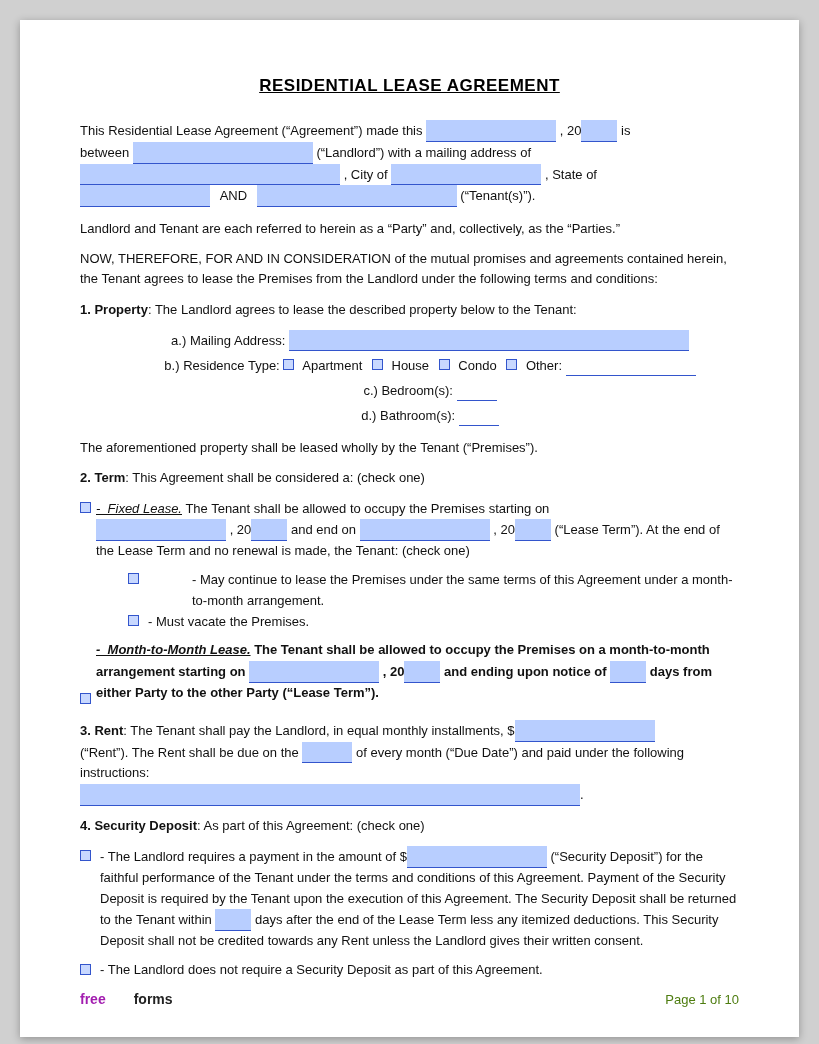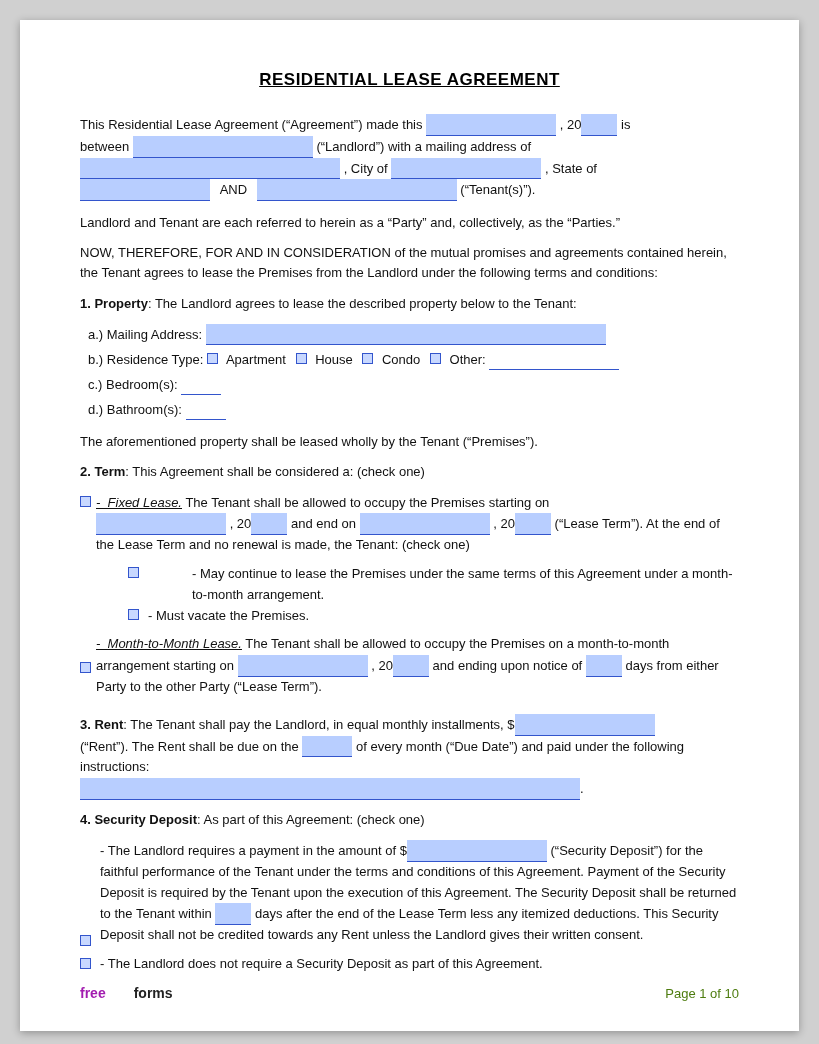--- a/index.html
+++ b/index.html
@@ -20,20 +20,21 @@
       box-shadow: 0 2px 8px rgba(0,0,0,0.3);
       position: relative;
     }
     .title {
       text-align: center;
       font-weight: bold;
       font-size: 17px;
       text-decoration: underline;
       margin-bottom: 24px;
       letter-spacing: 0.5px;
+      margin-top: 6px;
     }
     .body-text {
       font-size: 13px;
       line-height: 1.55;
       color: #111;
     }
     .body-text p {
       margin-bottom: 10px;
     }
     .underline-field {
@@ -47,21 +48,22 @@
       display: inline-block;
       background: #b8ceff;
       border-bottom: 1px solid #3355cc;
       min-width: 80px;
       vertical-align: bottom;
     }
     .section-header {
       font-weight: bold;
     }
     .indent {
-      margin-left: 8px;
+      margin-left: 41px;
+      text-align: center;
     }
     .indent2 {
       margin-left: 48px;
     }
     .checkbox {
       display: inline-block;
       width: 11px;
       height: 11px;
       border: 1px solid #3355cc;
       background: #c8d8ff;
@@ -189,21 +191,21 @@
         <span class="checkbox" style="margin-top:3px;"></span>
         <span style="margin-left:4px;">- May continue to lease the Premises under the same terms of this Agreement under a month-to-month arrangement.</span>
       </div>
       <div class="indent2 mt4 mb8" style="display:flex; align-items:flex-start;">
         <span class="checkbox" style="margin-top:3px;"></span>
         <span style="margin-left:4px;">- Must vacate the Premises.</span>
       </div>
     </div>
 
     <div class="mb16" style="font-size:13px; line-height:1.6;">
-      <div style="display:flex; align-items:center; flex-wrap:wrap;">
+      <div style="display:flex; align-items:flex-end; flex-wrap:wrap;font-weight:bold;">
         <span class="checkbox" style="margin-top:3px;"></span>
         <span style="flex:1;">
           <span style="text-decoration:underline; font-style:italic;">- &nbsp;Month-to-Month Lease.</span><span> The Tenant shall be allowed to occupy the Premises on a month-to-month arrangement starting on</span>
           <span class="highlight-field" style="min-width:130px;">&nbsp;</span>
           <span>, 20</span><span class="highlight-field" style="min-width:36px;">&nbsp;</span>
           <span>and ending upon notice of</span>
           <span class="highlight-field" style="min-width:36px;">&nbsp;</span>
           <span>days from either Party to the other Party (“Lease Term”).</span>
         </span>
       </div>
@@ -217,21 +219,21 @@
       <span>of every month (“Due Date”) and paid under the following instructions:</span>
       <br>
       <span></span>
       <span class="highlight-field" style="min-width:500px; display:inline-block;">&nbsp;&nbsp;&nbsp;&nbsp;&nbsp;&nbsp;&nbsp;&nbsp;&nbsp;&nbsp;&nbsp;&nbsp;&nbsp;&nbsp;&nbsp;&nbsp;&nbsp;&nbsp;&nbsp;&nbsp;&nbsp;&nbsp;&nbsp;&nbsp;&nbsp;&nbsp;&nbsp;&nbsp;&nbsp;&nbsp;&nbsp;&nbsp;&nbsp;&nbsp;&nbsp;&nbsp;&nbsp;&nbsp;&nbsp;&nbsp;&nbsp;&nbsp;&nbsp;&nbsp;&nbsp;&nbsp;&nbsp;&nbsp;&nbsp;&nbsp;&nbsp;&nbsp;&nbsp;&nbsp;&nbsp;&nbsp;&nbsp;&nbsp;&nbsp;&nbsp;&nbsp;&nbsp;&nbsp;&nbsp;&nbsp;&nbsp;&nbsp;&nbsp;&nbsp;&nbsp;</span>.
     </p>
 
     <p class="mb8">
       <span class="section-header">4. Security Deposit</span><span>: As part of this Agreement: (check one)</span>
     </p>
 
-    <div class="mb8" style="display:flex; align-items:flex-end; line-height:1.6;">
+    <div class="mb8" style="display:flex; align-items:flex-start; line-height:1.6;">
       <span class="checkbox" style="margin-top:4px;"></span>
       <span style="flex:1; margin-left:4px;">
         <span>- The Landlord requires a payment in the amount of $</span><span class="highlight-field" style="min-width:140px;">&nbsp;</span>
         <span>(“Security Deposit”) for the faithful performance of the Tenant under the terms and conditions of this Agreement. Payment of the Security Deposit is required by the Tenant upon the execution of this Agreement. The Security Deposit shall be returned to the Tenant within</span>
         <span class="highlight-field" style="min-width:36px;">&nbsp;</span>
         <span>days after the end of the Lease Term less any itemized deductions. This Security Deposit shall not be credited towards any Rent unless the Landlord gives their written consent.</span>
       </span>
     </div>
 
     <div class="mb16" style="display:flex; align-items:flex-start; line-height:1.6;">

